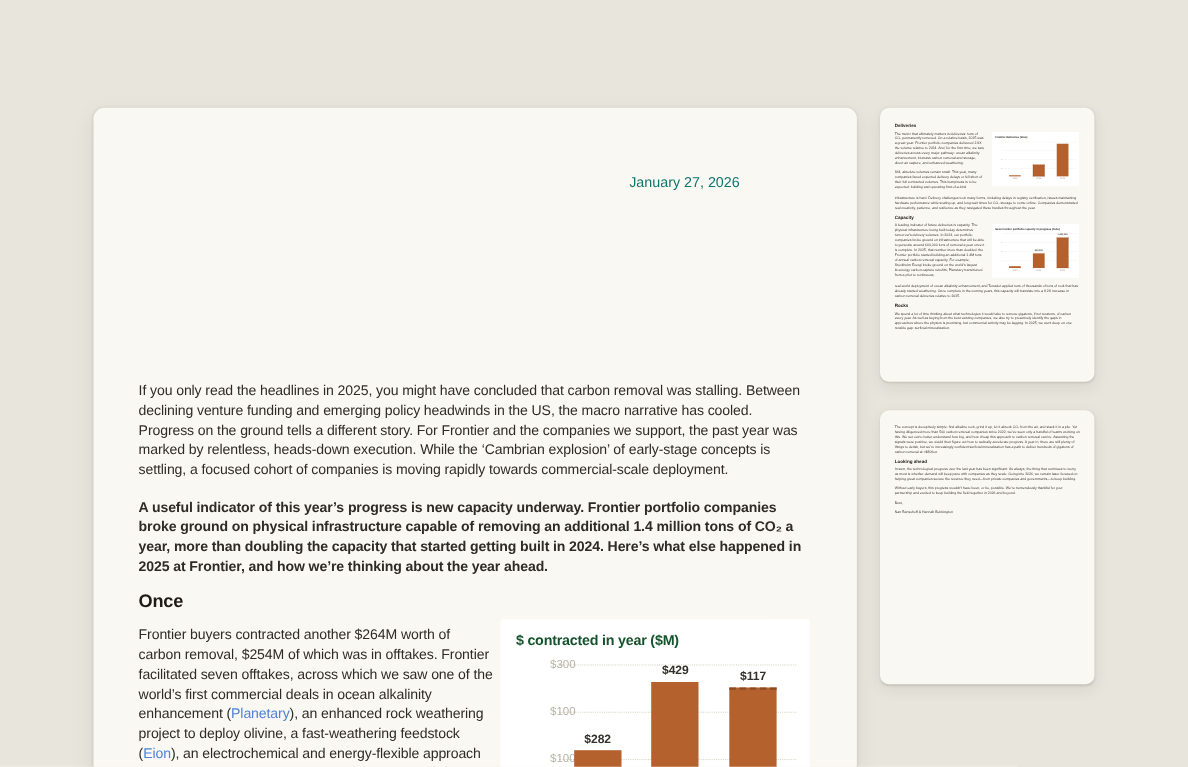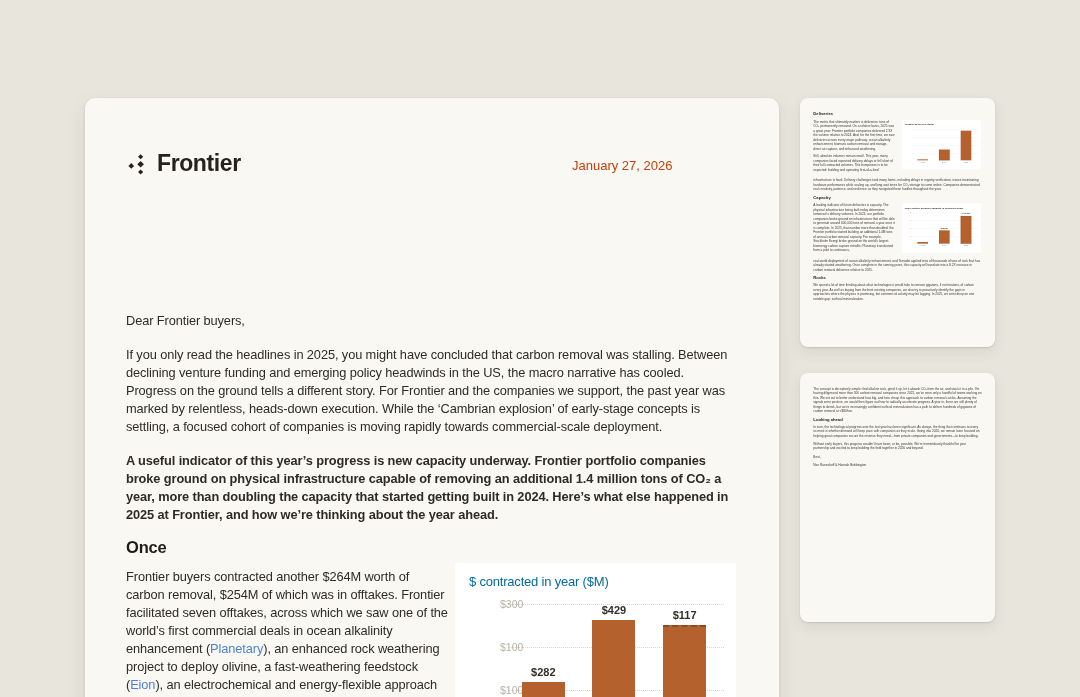--- a/index.html
+++ b/index.html
@@ -13,34 +13,34 @@
   .page {
     position:absolute; background:#faf8f2; border-radius:10px;
     box-shadow:0 1px 3px rgba(60,55,40,.14), 0 8px 22px rgba(60,55,40,.08);
   }
   .page-main { left:85px; top:98px; width:694px; height:640px; overflow:hidden; }
 
   
   .logo { position:absolute; left:40px; top:52px; display:flex; align-items:center; gap:7px; }
   .logo svg { display:block; }
   .logo-text { font-size:23px; font-weight:700; letter-spacing:-0.4px; color:#26231e; }
-  .date { position:absolute; left:487px; top:60px; font-size:13px; color:#c2410c; }
+  .date { position:absolute; left:487px; top:60px; font-size:13px; color:#0f766e; }
 
   
   .lt { position:absolute; left:41px; width:604px; font-size:12.8px; line-height:18px; letter-spacing:-0.1px; color:#2e2b26; }
   .salutation { top:214px; }
   .para1 { top:248px; }
   .para2 { top:354px;font-weight:bold; }
   .section-h { position:absolute; left:41px; top:440px; font-size:16.5px; font-weight:700; color:#1f1c17; letter-spacing:-0.2px; }
   .deals-col { top:470px; width:322px; }
   a.inline-link, .inline-link { color:#4d82d6; text-decoration:none; cursor:pointer; }
 
   
   .chart-card { position:absolute; left:370px; top:465px; width:281px; height:260px; background:#ffffff; border-radius:2px; }
-  .chart-title { position:absolute; left:14px; top:11px; font-size:13px; font-weight:400; color:#0369a1; letter-spacing:-0.2px; }
+  .chart-title { position:absolute; left:14px; top:11px; font-size:13px; font-weight:700; color:#14532d; letter-spacing:-0.2px; }
   .plot { position:absolute; left:13px; right:12px; top:41px; height:129px; }
   .gridline { position:absolute; left:40px; right:0; height:0; border-top:1.5px dotted #dcd7c8; }
   .gridline .tick { position:absolute; left:-40px; top:-7px; font-size:10.5px; color:#b7b2a4;margin-left:32px; }
   .bars { position:absolute; left:40px; right:4px; top:0; bottom:-43px; display:flex; justify-content:space-around; align-items:flex-end; }
   .bar-group { height:100%; display:flex; flex-direction:column; align-items:center; justify-content:flex-end; }
   .bar-label { font-size:11px; font-weight:700; color:#33302a; margin-bottom:4px; }
   .bar { width:43px; background:#b5612e; }
   .bar.dashed-top { border-top:2px dashed #8a4a22; }
 
   
@@ -62,37 +62,23 @@
   .t-bar { width:32px; background:#b5612e; }
   .t-bar.dashed { border:1.5px dashed #8a4a22; }
   .t-cat { font-size:6px; color:#a6a195; margin-top:2px; height:0; }
   .t-sign { margin-top:14px; }
 </style>
 </head>
 <body>
 
 <div class="page page-main">
 
-  <div class="logo">
-    <span>
-      <svg width="25" height="27" viewBox="0 0 28 30">
-        <g fill="#26231e">
-          <path d="M7 14.5 L10.2 17.7 L7 20.9 L3.8 17.7 Z"></path>
-          <path d="M17.5 4.5 L20.4 7.4 L17.5 10.3 L14.6 7.4 Z"></path>
-          <path d="M17.5 12.2 L21.2 15.9 L17.5 19.6 L13.8 15.9 Z"></path>
-          <path d="M17.5 21.6 L20.4 24.5 L17.5 27.4 L14.6 24.5 Z"></path>
-        </g>
-      </svg>
-    </span>
-    <span class="logo-text">Frontier</span>
-  </div>
 
   <div class="date">January 27, 2026</div>
 
-  <div class="lt salutation">Dear Frontier buyers,</div>
 
   <div class="lt para1">If you only read the headlines in 2025, you might have concluded that carbon removal was stalling. Between declining venture funding and emerging policy headwinds in the US, the macro narrative has cooled. Progress on the ground tells a different story. For Frontier and the companies we support, the past year was marked by relentless, heads-down execution. While the ‘Cambrian explosion’ of early-stage concepts is settling, a focused cohort of companies is moving rapidly towards commercial-scale deployment.</div>
 
   <div class="lt para2">A useful indicator of this year’s progress is new capacity underway. Frontier portfolio companies broke ground on physical infrastructure capable of removing an additional 1.4 million tons of CO₂ a year, more than doubling the capacity that started getting built in 2024. Here’s what else happened in 2025 at Frontier, and how we’re thinking about the year ahead.</div>
 
   <div class="section-h">Once</div>
 
   <div class="lt deals-col"><span>Frontier buyers contracted another $264M worth of carbon removal, $254M of which was in offtakes. Frontier facilitated seven offtakes, across which we saw one of the world’s first commercial deals in ocean alkalinity enhancement (</span><span class="inline-link">Planetary</span><span>), an enhanced rock weathering project to deploy olivine, a fast-weathering feedstock (</span><span class="inline-link">Eion</span><span>), an electrochemical and energy-flexible approach to direct air capture (</span><span class="inline-link">Phlair</span><span>), and a set of diverse</span></div>
 
   <div class="chart-card">

